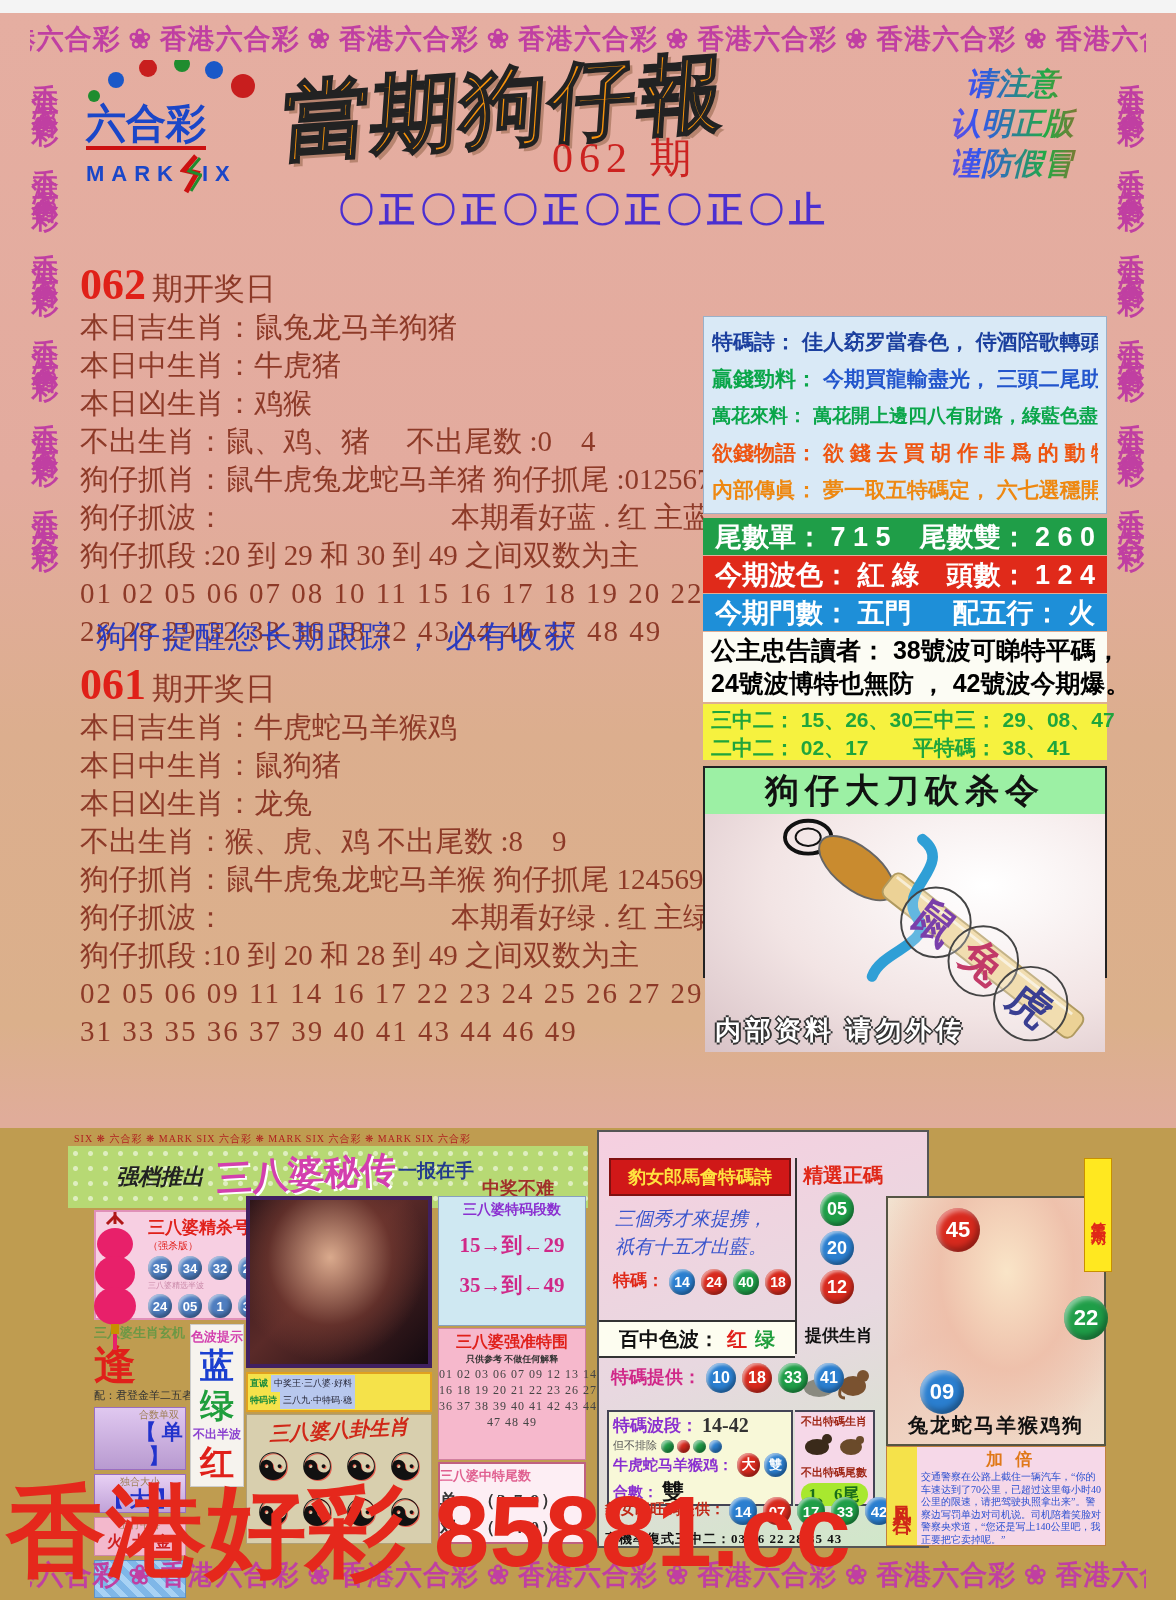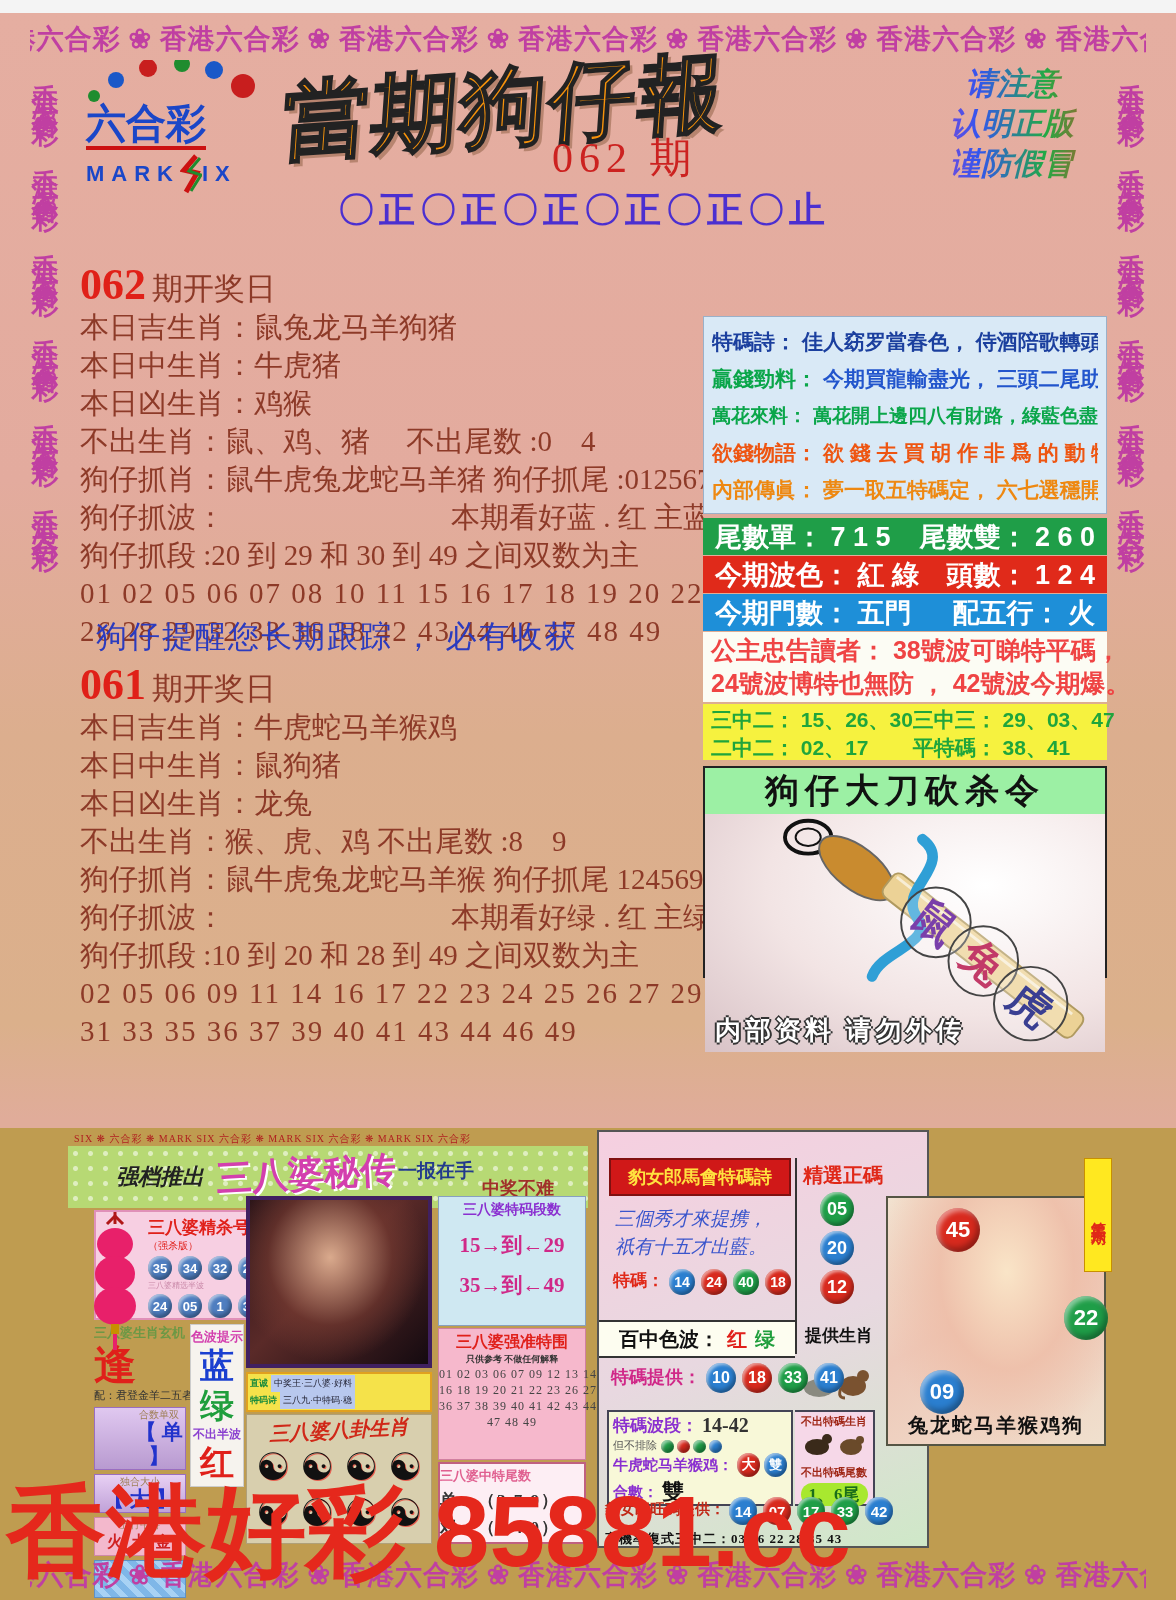--- a/index.html
+++ b/index.html
@@ -46,21 +46,21 @@
   .irow .lab{margin-right:6px;}
   .r1 .lab,.r1 .txt{color:#1b3f9e;} .r2 .lab{color:#0aa64a;} .r2 .txt{color:#2255cc;}
   .r3 .lab,.r3 .txt{color:#0aa64a;font-size:19px;} .r4 .lab,.r4 .txt{color:#ee5511;}
   .r5 .lab,.r5 .txt{color:#ee8811;}
   .srow{position:absolute;left:703px;width:404px;height:37px;display:flex;justify-content:space-between;
         align-items:center;padding:0 12px;box-sizing:border-box;color:#fff;font-weight:bold;font-size:27px;
         font-family:"Liberation Sans",sans-serif;white-space:nowrap;}
   .srow.g{top:518px;background:#1f9e48;} .srow.r{top:556px;background:#e02a1a;} .srow.b{top:594px;background:#1e8fd8;}
   .advisory{position:absolute;left:703px;top:632px;width:404px;height:70px;background:#fcfcf4;
             padding:2px 8px;box-sizing:border-box;}
-  .advisory div{font-size:25px;font-weight:bold;color:#ef4444;line-height:33px;white-space:nowrap;font-family:"Liberation Sans",sans-serif;}
+  .advisory div{font-size:25px;font-weight:bold;color:#000000;line-height:33px;white-space:nowrap;font-family:"Liberation Sans",sans-serif;}
   .ybox{position:absolute;left:703px;top:704px;width:404px;height:56px;background:#f6f23f;
         display:grid;grid-template-columns:52% 48%;align-items:center;padding:2px 8px;box-sizing:border-box;}
   .ybox div{font-size:21px;font-weight:bold;color:#1fa53c;white-space:nowrap;font-family:"Liberation Sans",sans-serif;}
   
   .knife{position:absolute;left:703px;top:766px;width:404px;height:212px;border:2px solid #222;background:#fff;box-sizing:border-box;}
   .knife-title{height:46px;background:#9cf0a4;display:flex;align-items:center;justify-content:center;
                font-size:34px;font-weight:bold;color:#111;letter-spacing:6px;}
   .knife-body{position:relative;width:100%;height:238px;
               background:radial-gradient(ellipse at 70% 30%,#ffffff 0,#f2e4e4 55%,#d8c2c6 100%);}
   .knife-footer{position:absolute;left:10px;bottom:4px;font-size:26px;font-weight:bold;color:#fff;letter-spacing:4px;
@@ -295,21 +295,21 @@
       <span>配五行： 火</span>
   </div>
 
   <div class="advisory">
     <div>公主忠告讀者： 38號波可睇特平碼，</div>
     <div>24號波博特也無防 ， 42號波今期爆。</div>
   </div>
 
   <div class="ybox">
     <div>三中二： 15、26、30</div>
-    <div>三中三： 29、03、47</div>
+    <div>三中三： 29、08、47</div>
     <div>二中二： 02、17</div>
     <div>平特碼： 38、41</div>
   </div>
 
   <div class="knife">
     <div class="knife-title">狗仔大刀砍杀令</div>
     <div class="knife-body">
       <svg width="396" height="238" viewBox="0 0 396 246">
         <ellipse cx="100" cy="24" rx="24" ry="17" fill="none" stroke="#111" stroke-width="4"></ellipse>
         <ellipse cx="100" cy="24" rx="13" ry="9" fill="none" stroke="#111" stroke-width="2"></ellipse>
@@ -540,18 +540,25 @@
     <div class="fsrow">高機率復式三中二：03 16 22 28 35 43</div>
   </div>
 
   <div class="panel p4">
     <div class="photo4"></div>
     <div class="tag4">第零六二期</div>
     <div class="bigball bb-red" style="left:56px;top:78px;">45</div>
     <div class="bigball bb-green" style="left:184px;top:166px;">22</div>
     <div class="bigball bb-blue" style="left:40px;top:240px;">09</div>
     <div class="zodiac4">兔龙蛇马羊猴鸡狗</div>
+    <div class="jokebox">
+      <div class="fystrip">风月六合</div>
+      <div class="jokecontent">
+        <div class="jk-title">加 倍</div>
+        <div class="joke">交通警察在公路上截住一辆汽车，“你的车速达到了70公里，已超过这里每小时40公里的限速，请把驾驶执照拿出来”。警察边写罚单边对司机说。司机陪着笑脸对警察央求道，“您还是写上140公里吧，我正要把它卖掉呢。”</div>
+      </div>
+    </div>
   </div>
 
   <div class="band band-bottom">❀ 香港六合彩 ❀ 香港六合彩 ❀ 香港六合彩 ❀ 香港六合彩 ❀ 香港六合彩 ❀ 香港六合彩 ❀ 香港六合彩 ❀</div>
 
   <div class="watermark">香港好彩 85881.cc</div>
 </div>
 
 </body></html>

